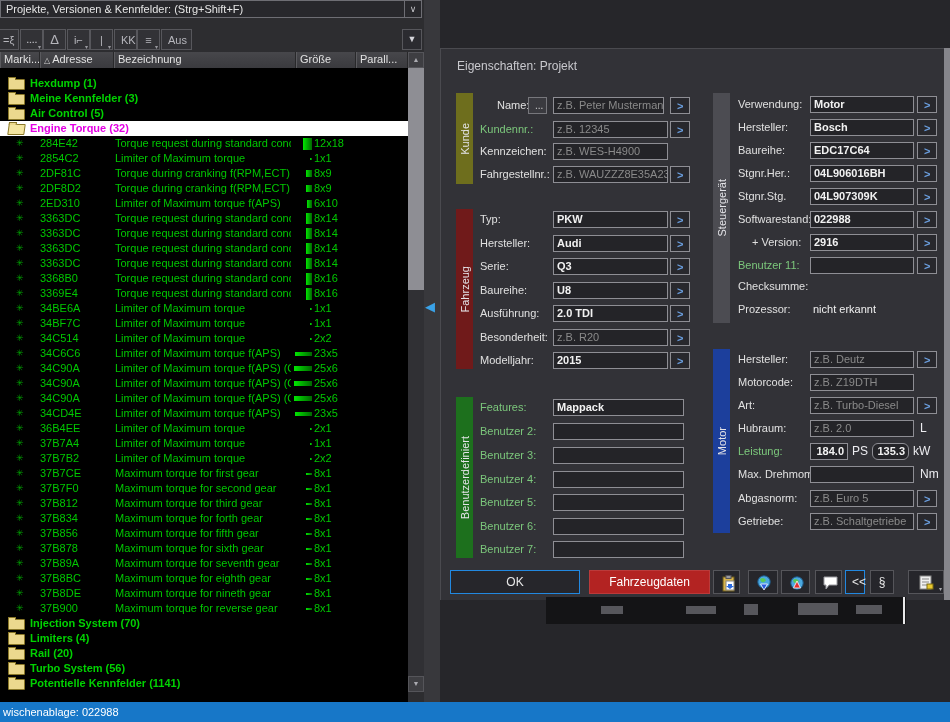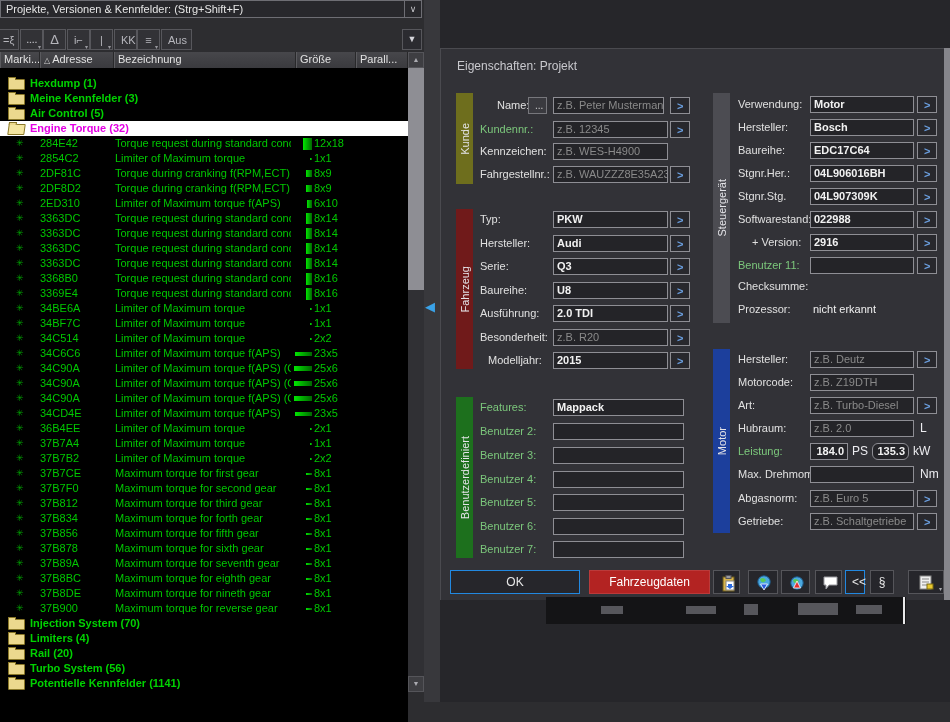--- a/index.html
+++ b/index.html
@@ -497,21 +497,21 @@
       <button class="morebtn" style="left: 229px; top: 209px;">&gt;</button>
       <div class="lbl" style="left: 39px; top: 233px;">Baureihe:</div>
       <div class="fld" style="left: 112px; top: 233px; width: 115px;">U8</div>
       <button class="morebtn" style="left: 229px; top: 233px;">&gt;</button>
       <div class="lbl" style="left: 39px; top: 256px;">Ausführung:</div>
       <div class="fld" style="left: 112px; top: 256px; width: 115px;">2.0 TDI</div>
       <button class="morebtn" style="left: 229px; top: 256px;">&gt;</button>
       <div class="lbl" style="left: 39px; top: 280px;">Besonderheit:</div>
       <div class="fld ph" style="left: 112px; top: 280px; width: 115px;">z.B. R20</div>
       <button class="morebtn" style="left: 229px; top: 280px;">&gt;</button>
-      <div class="lbl" style="left: 39px; top: 303px; margin-left: 8px;">Modelljahr:</div>
+      <div class="lbl" style="left: 39px; top: 303px;">Modelljahr:</div>
       <div class="fld" style="left: 112px; top: 303px; width: 115px;">2015</div>
       <button class="morebtn" style="left: 229px; top: 303px;">&gt;</button>
       <div class="gbar" style="left: 15px; top: 348px; height: 161px; background: rgb(29, 112, 29);">
         <span>Benutzerdefiniert</span>
       </div>
       <div class="lbl green" style="left: 39px; top: 350px;">Features:</div>
       <div class="fld" style="left: 112px; top: 350px; width: 131px;">Mappack</div>
       <div class="lbl green" style="left: 39px; top: 374px;">Benutzer 2:</div>
       <div class="fld ph" style="left: 112px; top: 374px; width: 131px;"></div>
       <div class="lbl green" style="left: 39px; top: 398px;">Benutzer 3:</div>
@@ -615,14 +615,17 @@
   <div class="abs" id="fragment">
     <div class="m" style="left:55px;top:9px;width:22px;height:8px;"></div>
     <div class="m" style="left:140px;top:9px;width:30px;height:8px;"></div>
     <div class="m" style="left:198px;top:7px;width:14px;height:11px;"></div>
     <div class="m" style="left:252px;top:6px;width:40px;height:12px;"></div>
     <div class="m" style="left:310px;top:8px;width:26px;height:9px;"></div>
     <div class="wline"></div>
   </div>
   <div class="abs" id="right-strip"></div>
 
+  <div class="abs" id="statusbar">
+    <span>wischenablage: 022988</span>
+  </div>
 
 </div>
 
 </body></html>

